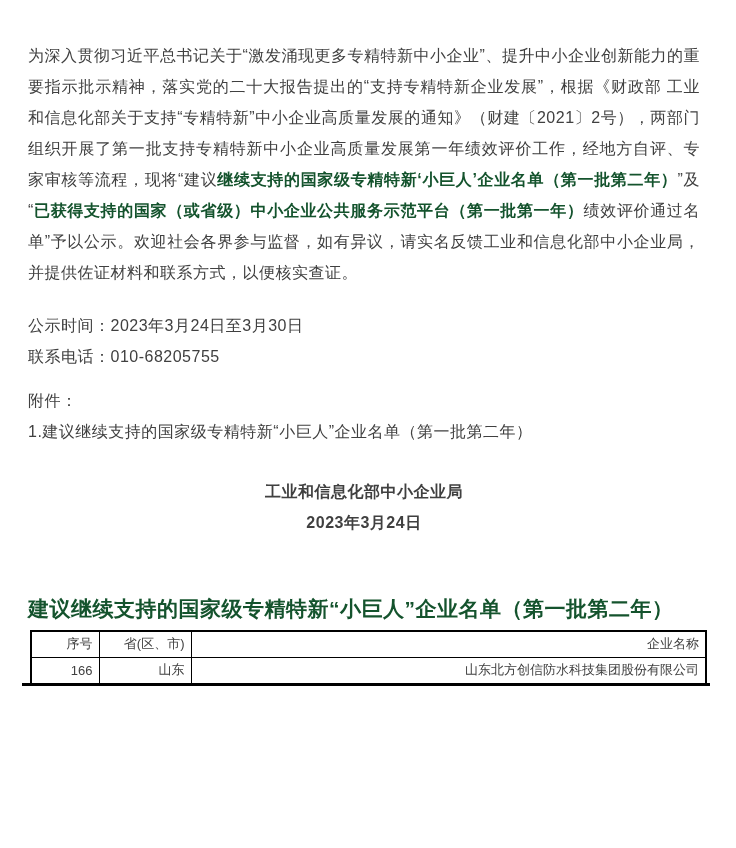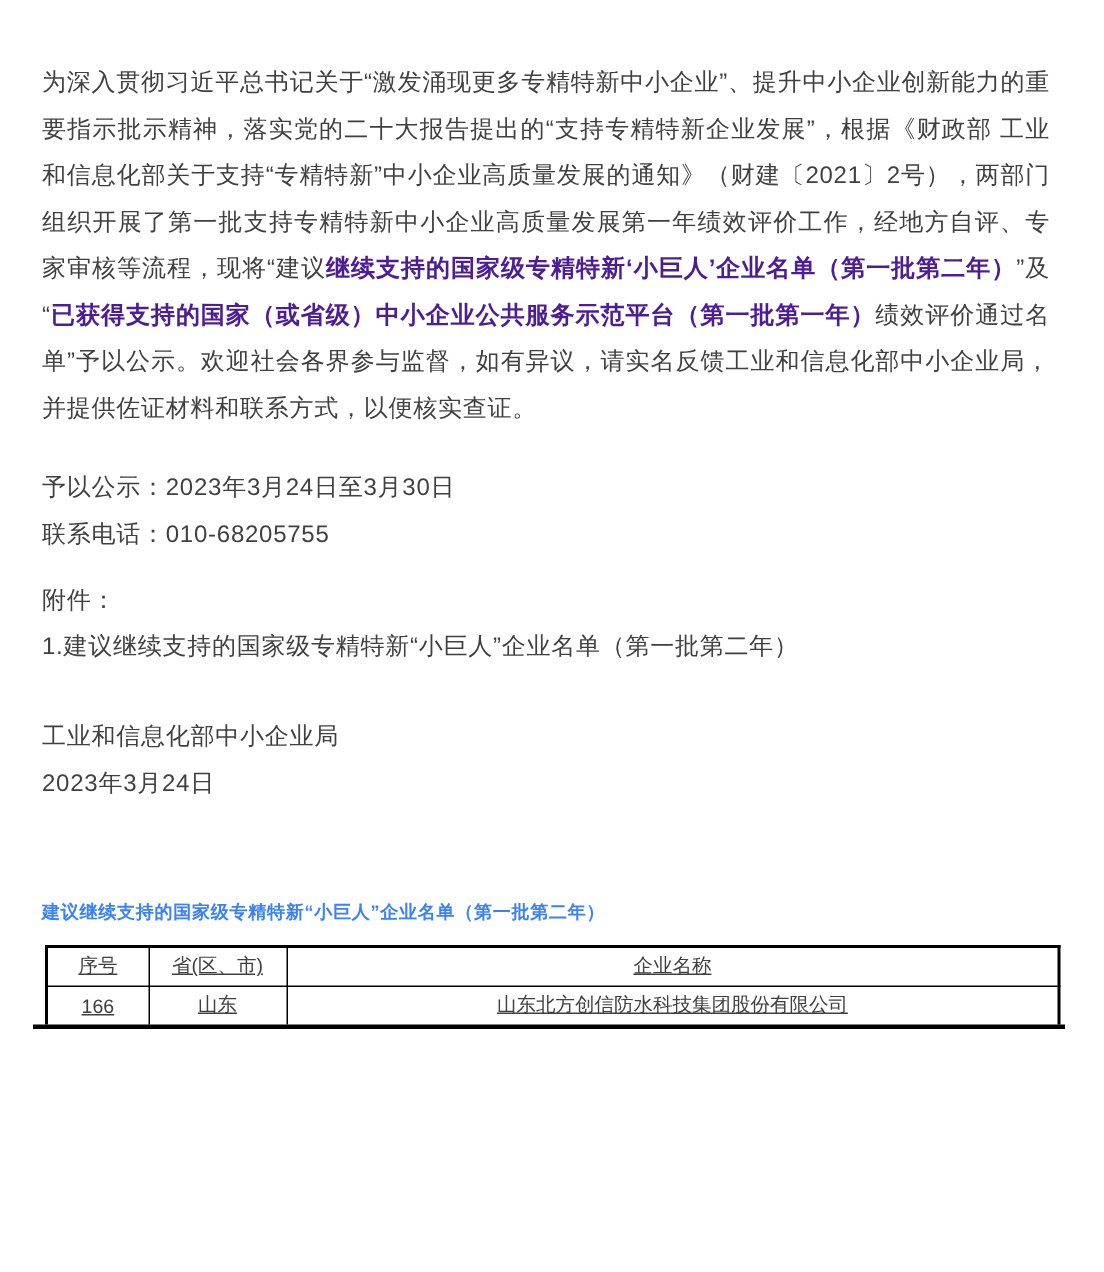--- a/index.html
+++ b/index.html
@@ -22,40 +22,40 @@
     margin-top: 40px;
     font-size: 16px;
     line-height: 31px;
     text-align: justify;
     text-justify: inter-ideograph;
     color: #404040;
     letter-spacing: 0.5px;
   }
   .intro strong, .bold-seg {
     font-weight: 700;
-    color: #4c1d95;
+    color: #14532d;
   }
   .contact { margin-top: 22px; }
   .contact p,
   .attachments p,
   .signature p {
     font-size: 16px;
     line-height: 31px;
     color: #404040;
     letter-spacing: 0.5px;
   }
   .attachments { margin-top: 13px; }
   .attachments p { text-align: justify; }
-  .signature { margin-top: 29px; text-align: left; }
+  .signature { margin-top: 29px; text-align: center; font-weight: bold; }
   .table-title {
     margin-top: 55px;
-    font-size: 12px;
+    font-size: 21px;
     line-height: 31px;
     font-weight: 700;
-    color: #3b82f6;
+    color: #14532d;
     letter-spacing: 0.5px;
   }
   .table-outer {
     margin: 6px 0 0 -6px;
     width: 688px;
     border-bottom: 3px solid #000000;
   }
   table.enterprise-table {
     margin-left: 8px;
     width: 677px;
@@ -65,39 +65,38 @@
     table-layout: fixed;
   }
   table.enterprise-table th,
   table.enterprise-table td {
     border: 1px solid #000000;
     height: 26px;
     padding: 2px 6px;
     font-size: 13px;
     font-weight: 400;
     color: #404040;
-    text-align: center;
+    text-align: right;
     vertical-align: middle;
     white-space: nowrap;
     overflow: hidden;
-    text-decoration: underline;
   }
   table.enterprise-table tbody td { border-bottom: 0; }
   col.c1 { width: 68px; }
   col.c2 { width: 92px; }
 </style>
 </head>
 <body>
 
 <div class="page">
 
   <p class="intro"><span>为深入贯彻习近平总书记关于“激发涌现更多专精特新中小企业”、提升中小企业创新能力的重要指示批示精神，落实党的二十大报告提出的“支持专精特新企业发展”，根据《财政部 工业和信息化部关于支持“专精特新”中小企业高质量发展的通知》（财建〔2021〕2号），两部门组织开展了第一批支持专精特新中小企业高质量发展第一年绩效评价工作，经地方自评、专家审核等流程，现将“建议</span><strong>继续支持的国家级专精特新‘小巨人’企业名单（第一批第二年）</strong><span>”及“</span><strong>已获得支持的国家（或省级）中小企业公共服务示范平台（第一批第一年）</strong><span>绩效评价通过名单”予以公示。欢迎社会各界参与监督，如有异议，请实名反馈工业和信息化部中小企业局，并提供佐证材料和联系方式，以便核实查证。</span></p>
 
   <div class="contact">
-    <p>予以公示：2023年3月24日至3月30日</p>
+    <p>公示时间：2023年3月24日至3月30日</p>
     <p>联系电话：010-68205755</p>
   </div>
 
   <div class="attachments">
     <p>附件：</p>
     <p>1.建议继续支持的国家级专精特新“小巨人”企业名单（第一批第二年）</p>
   </div>
 
   <div class="signature">
     <p>工业和信息化部中小企业局</p>

